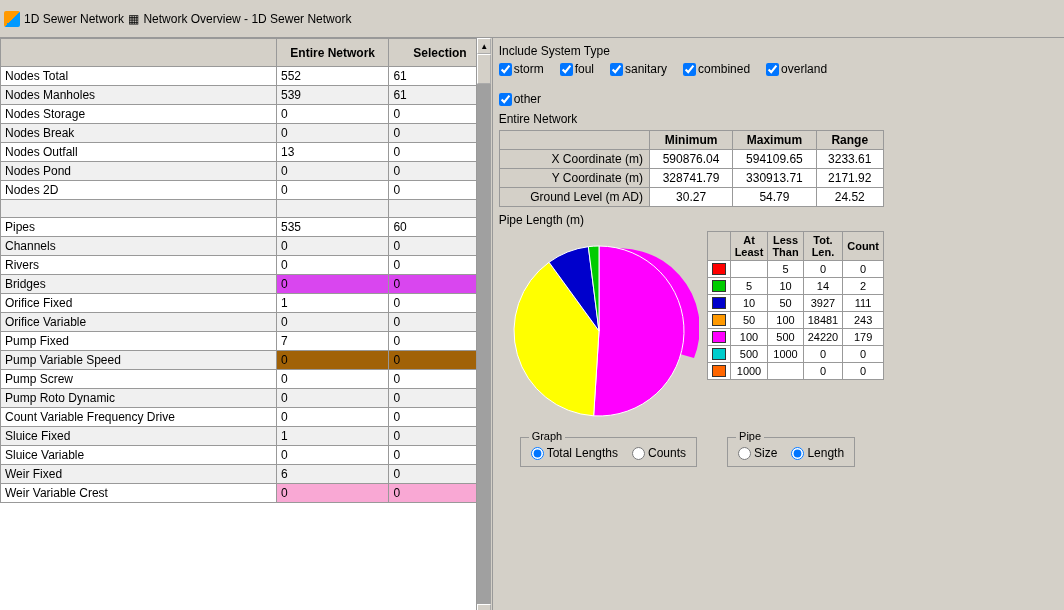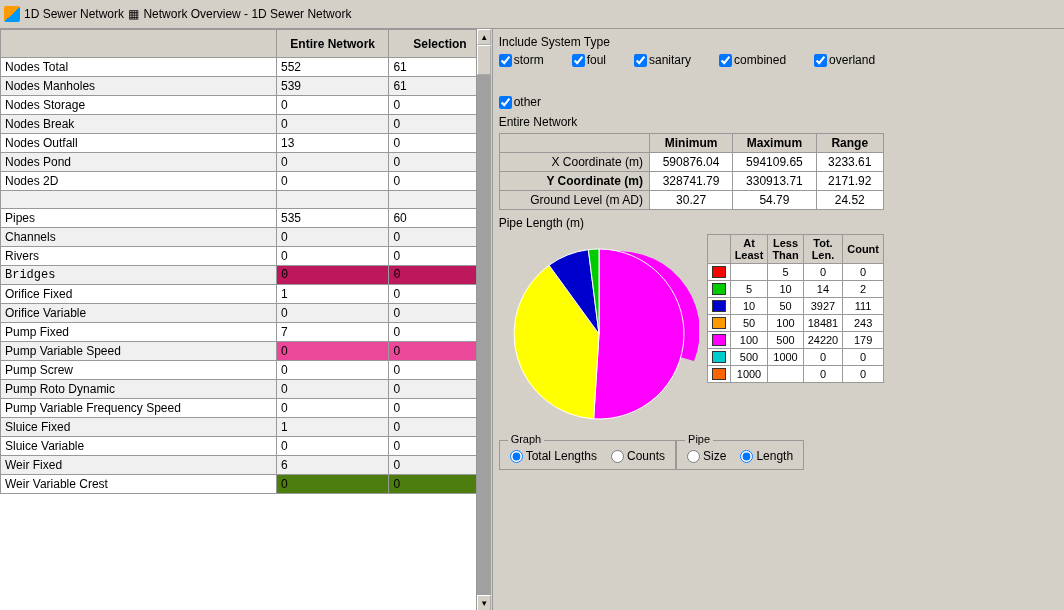--- a/index.html
+++ b/index.html
@@ -8,21 +8,21 @@
       font-size: 12px;
       background: #d4d0c8;
       width: 1064px;
       height: 610px;
       overflow: hidden;
     }
 
     
     .titlebar {
       background: #d4d0c8;
-      height: 29px;
+      height: 38px;
       display: flex;
       align-items: center;
       padding: 2px 4px;
       border-bottom: 1px solid #999;
       gap: 4px;
     }
     .titlebar-icon {
       width: 16px; height: 16px;
       background: linear-gradient(135deg, #f90 50%, #09f 50%);
       border-radius: 2px;
@@ -140,21 +140,21 @@
       background: #d4d0c8;
     }
     .system-type-label {
       font-size: 12px;
       font-weight: normal;
       margin-bottom: 4px;
     }
     .checkbox-row {
       display: flex;
       align-items: center;
-      gap: 28px;
+      gap: 16px;
       flex-wrap: wrap;
     }
     .checkbox-item {
       display: flex;
       align-items: center;
       gap: 2px;
     }
     .checkbox-item input[type="checkbox"] {
       width: 13px;
       height: 13px;
@@ -216,21 +216,23 @@
       font-size: 11px;
       text-align: center;
     }
     table.legend-table th {
       background: #d4d0c8;
     }
 
     
     .bottom-controls {
       display: flex;
+      gap: 30px;
       align-items: flex-start;
+      margin-left: 21px;
     }
     .radio-row {
       display: flex;
       gap: 14px;
       align-items: center;
     }
     .radio-item {
       display: flex;
       align-items: center;
       gap: 3px;
@@ -333,76 +335,76 @@
             <tr style="background: rgb(240, 240, 240);">
     <td style="background:#f0f0f0">Channels</td>
     <td>0</td>
     <td>0</td>
   </tr>
             <tr style="background: rgb(255, 255, 255);">
     <td style="background:#fff">Rivers</td>
     <td>0</td>
     <td>0</td>
   </tr>
-            <tr style="background: #be185d; font-family: Liberation Mono, monospace;">
+            <tr style="background: #d946ef;">
     <td style="background:#f0f0f0">Bridges</td>
     <td>0</td>
     <td>0</td>
   </tr>
             <tr style="background: rgb(255, 255, 255);">
     <td style="background:#fff">Orifice Fixed</td>
     <td>1</td>
     <td>0</td>
   </tr>
             <tr style="background: rgb(240, 240, 240);">
     <td style="background:#f0f0f0">Orifice Variable</td>
     <td>0</td>
     <td>0</td>
   </tr>
             <tr style="background: rgb(255, 255, 255);">
     <td style="background:#fff">Pump Fixed</td>
     <td>7</td>
     <td>0</td>
   </tr>
-            <tr style="background: #ec4899;">
+            <tr style="background: #a16207;">
     <td style="background:#f0f0f0">Pump Variable Speed</td>
     <td>0</td>
     <td>0</td>
   </tr>
             <tr style="background: rgb(255, 255, 255);">
     <td style="background:#fff">Pump Screw</td>
     <td>0</td>
     <td>0</td>
   </tr>
             <tr style="background: rgb(240, 240, 240);">
     <td style="background:#f0f0f0">Pump Roto Dynamic</td>
     <td>0</td>
     <td>0</td>
   </tr>
             <tr style="background: rgb(255, 255, 255);">
-    <td style="background:#fff">Pump Variable Frequency Speed</td>
+    <td style="background:#fff">Count Variable Frequency Drive</td>
     <td>0</td>
     <td>0</td>
   </tr>
             <tr style="background: rgb(240, 240, 240); border-radius: 9px;">
     <td style="background:#f0f0f0">Sluice Fixed</td>
     <td>1</td>
     <td>0</td>
   </tr>
             <tr style="background: rgb(255, 255, 255);">
     <td style="background:#fff">Sluice Variable</td>
     <td>0</td>
     <td>0</td>
   </tr>
             <tr style="background: rgb(240, 240, 240);">
     <td style="background:#f0f0f0">Weir Fixed</td>
     <td>6</td>
     <td>0</td>
   </tr>
-            <tr style="background: #4d7c0f;">
+            <tr style="background: #f9a8d4;">
     <td style="background:#fff">Weir Variable Crest</td>
     <td>0</td>
     <td>0</td>
   </tr>
           </tbody>
       </table>
     </div>
 
     <div class="scrollbar-vertical">
       <div class="scroll-btn">▲</div>
@@ -457,21 +459,21 @@
           </tr>
         </thead>
         <tbody id="coords-table-body">
         <tr>
     <td style="text-align:right;background:#d4d0c8;font-weight:normal">X Coordinate (m)</td>
     <td>590876.04</td>
     <td>594109.65</td>
     <td>3233.61</td>
   </tr>
             <tr>
-    <td style="text-align:right;background:#d4d0c8;font-weight:bold">Y Coordinate (m)</td>
+    <td style="text-align:right;background:#d4d0c8;font-weight:normal">Y Coordinate (m)</td>
     <td>328741.79</td>
     <td>330913.71</td>
     <td>2171.92</td>
   </tr>
             <tr>
     <td style="text-align:right;background:#d4d0c8;font-weight:normal">Ground Level (m AD)</td>
     <td>30.27</td>
     <td>54.79</td>
     <td>24.52</td>
   </tr>

